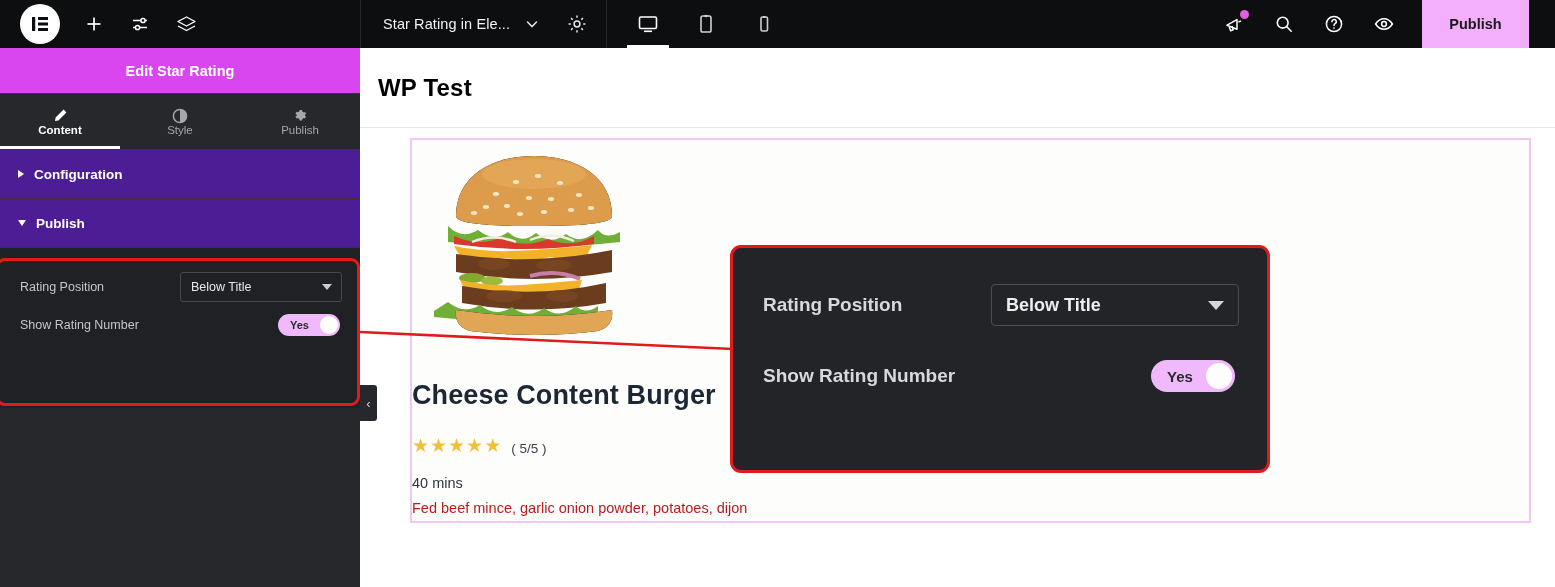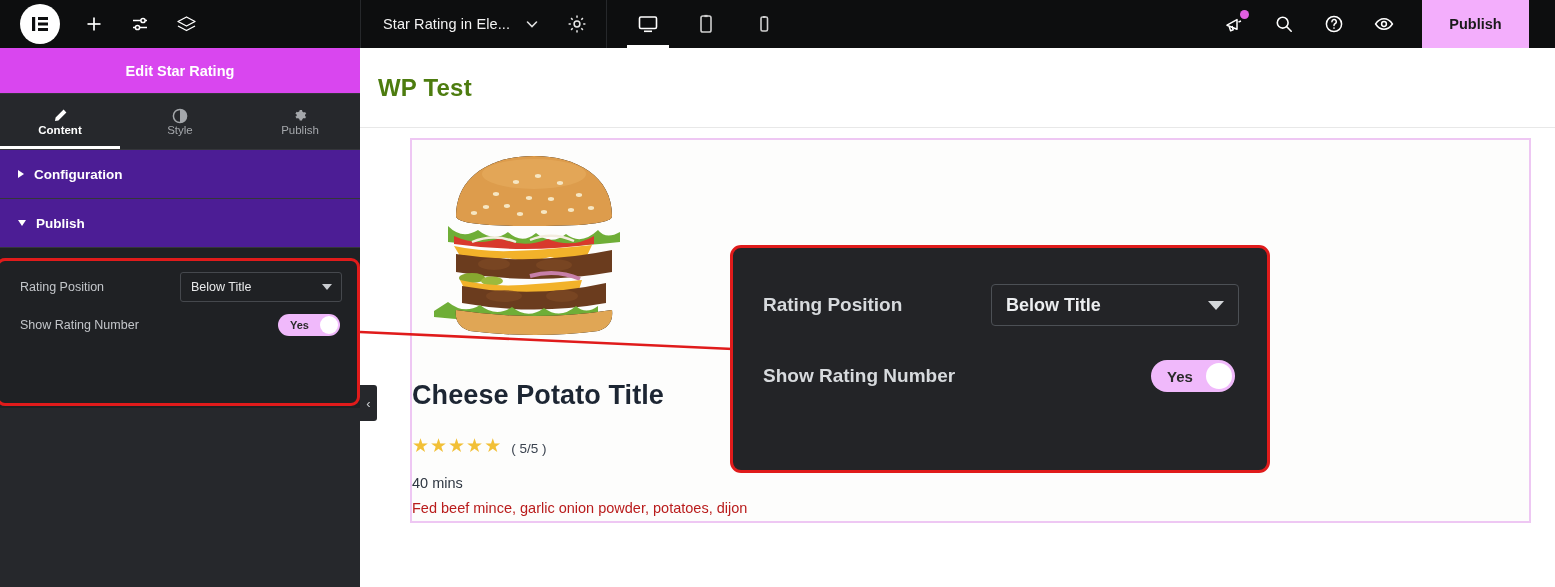--- a/index.html
+++ b/index.html
@@ -121,21 +121,21 @@
 
   
   #canvas {
     position:absolute; left:360px; top:48px; width:1195px; height:539px;
     background:#ffffff; overflow:hidden;
   }
   #canvas-header {
     height:80px; border-bottom:1px solid #e8e8e8; display:flex; align-items:center;
     padding-left:18px;
   }
-  #canvas-header .wp-title { font-size:24px; font-weight:700; color:#4d7c0f; letter-spacing:.2px; }
+  #canvas-header .wp-title { font-size:24px; font-weight:700; color:#000000; letter-spacing:.2px; }
 
   #widget-container {
     position:absolute; left:50px; top:90px; width:1121px; height:385px;
     border:2px solid #eec7f3; background:#fdfdfc;
   }
   #burger-img {
     position:absolute; left:22px; top:10px; width:200px; height:185px;
   }
   #recipe-title {
     position:absolute; left:0px; top:240px; font-size:27px; font-weight:700; color:#1d2633;
@@ -405,21 +405,21 @@
       <path d="M28 136 q72 13 144 -3 l0 20 q-72 13 -144 0 z" fill="#6b3c1e"></path>
       <ellipse cx="70" cy="146" rx="18" ry="6" fill="#7d4824" opacity=".7"></ellipse>
       <ellipse cx="128" cy="146" rx="16" ry="6" fill="#7d4824" opacity=".7"></ellipse>
 
       <path d="M14 152 q16 13 32 3 q16 13 32 2 q16 13 32 1 q16 12 32 -2 q10 9 22 0 l0 10 q-88 10 -172 0 z" fill="#6fae37"></path>
 
       <path d="M22 160 q78 12 156 0 q2 16 -14 21 q-62 8 -128 0 q-16 -5 -14 -21 z" fill="#dda css"></path>
       <path d="M22 160 q78 12 156 0 q2 16 -14 21 q-62 8 -128 0 q-16 -5 -14 -21 z" fill="#e0a655"></path>
     </svg>
 
-    <div id="recipe-title">Cheese Potato Title</div>
+    <div id="recipe-title">Cheese Content Burger</div>
 
     <div id="rating-row">
       <span class="stars">★★★★★</span>
       <span class="rating-num">( 5/5 )</span>
     </div>
 
     <div id="meta-time">40 mins</div>
     <div id="meta-ingredients">Fed beef mince, garlic onion powder, potatoes, dijon</div>
   </div>
 </div>

